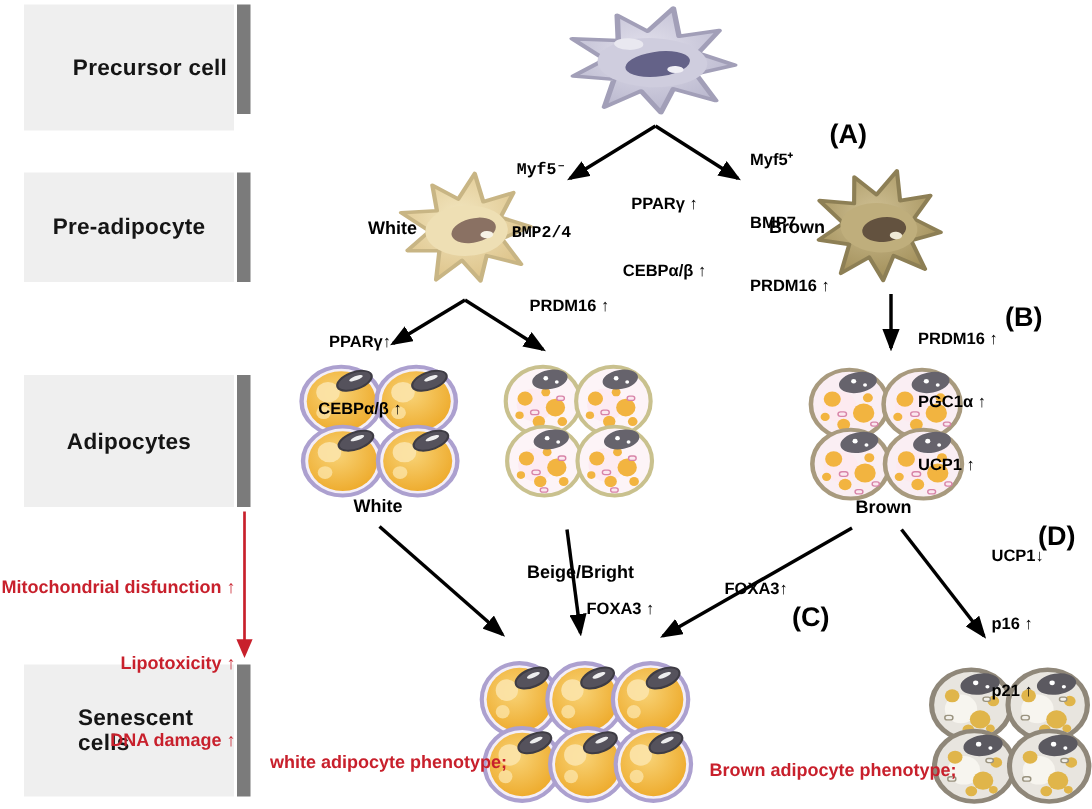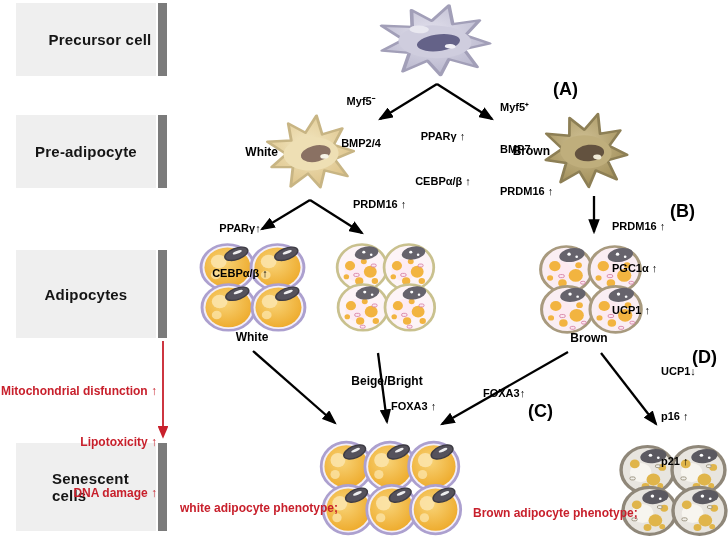--- a/index.html
+++ b/index.html
@@ -177,41 +177,41 @@
     </g>
 
     <g transform="translate(673,490) scale(0.98,0.87)">
       <use href="#adipoSenBrown" x="-26" y="-23"></use>
         <use href="#adipoSenBrown" x="26" y="-23"></use>
       <use href="#adipoSenBrown" x="-24" y="24"></use>
         <use href="#adipoSenBrown" x="27" y="24"></use>
     </g>
   </svg>
 
-  <div class="stage-box" style="top:3px;height:73px;padding-left:28px;">
+  <div class="stage-box" style="top:3px;height:84px;padding-left:28px;">
     <span>Precursor cell</span>
   </div>
   <div class="stage-bar" style="top:3px;height:73px;"></div>
 
   <div class="stage-box" style="top:115px;height:73px;">
     <span>Pre-adipocyte</span>
   </div>
   <div class="stage-bar" style="top:115px;height:73px;"></div>
 
   <div class="stage-box" style="top:250px;height:88px;">
     <span>Adipocytes</span>
   </div>
   <div class="stage-bar" style="top:250px;height:88px;"></div>
 
   <div class="stage-box" style="top:443px;height:88px;padding-left:36px;">
     <span>Senescent cells</span>
   </div>
   <div class="stage-bar" style="top:443px;height:88px;"></div>
 
-  <div class="lbl center" style="left:330px;top:66px;width:62px;line-height:14px;">
+  <div class="lbl center" style="left:330px;top:79px;width:62px;line-height:14px;font-family:Liberation Mono, monospace;">
     <div>Myf5⁻</div>
     <div>BMP2/4</div>
   </div>
 
   <div class="lbl center" style="left:400px;top:99px;width:86px;">
     <div>PPARγ ↑</div>
     <div>CEBPα/β ↑</div>
   </div>
 
   <div class="lbl" style="left:500px;top:72px;line-height:14px;">

